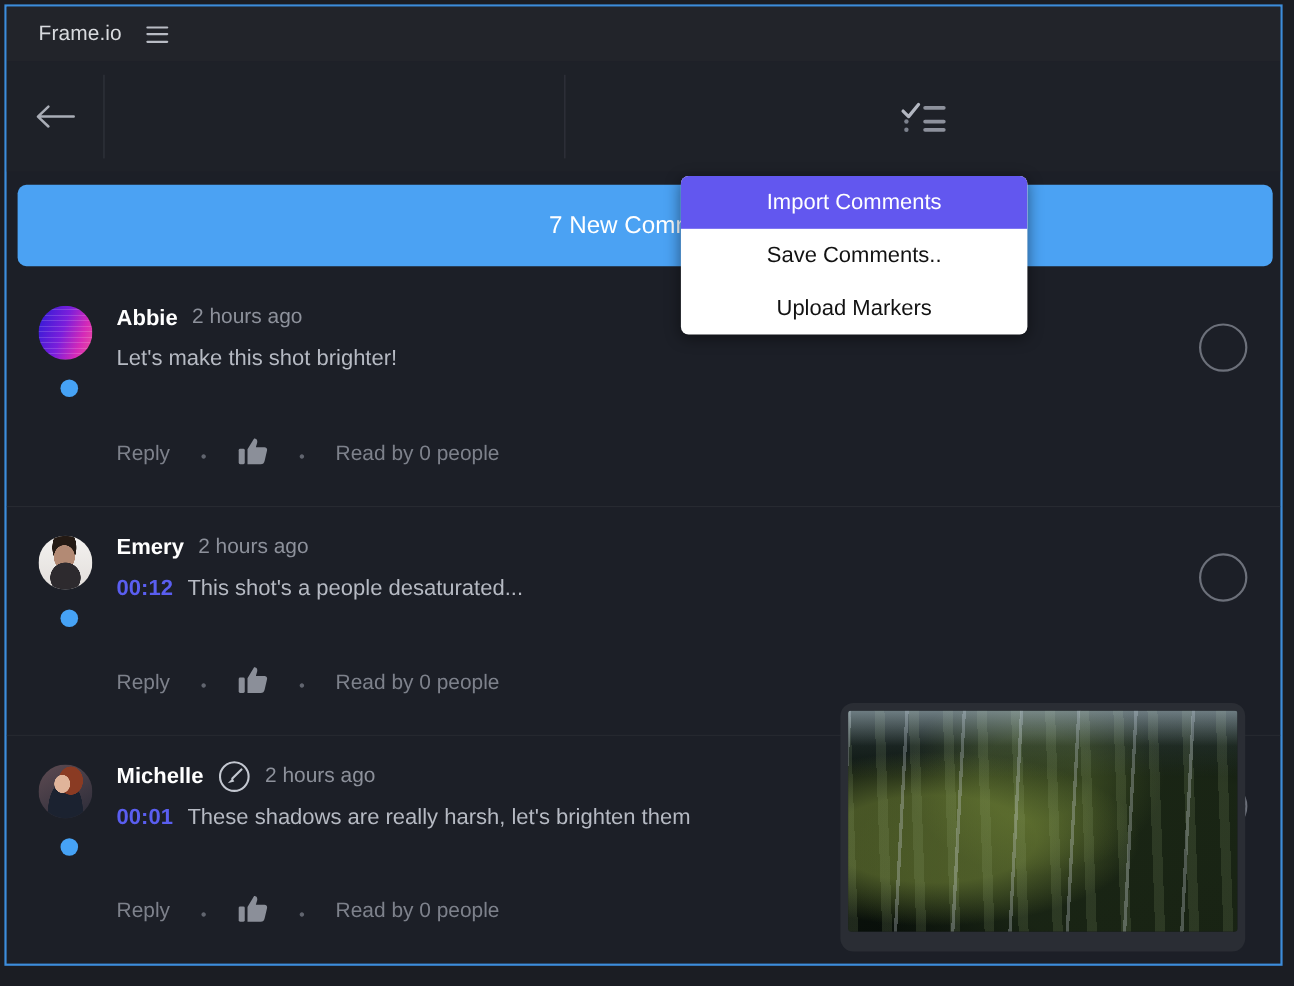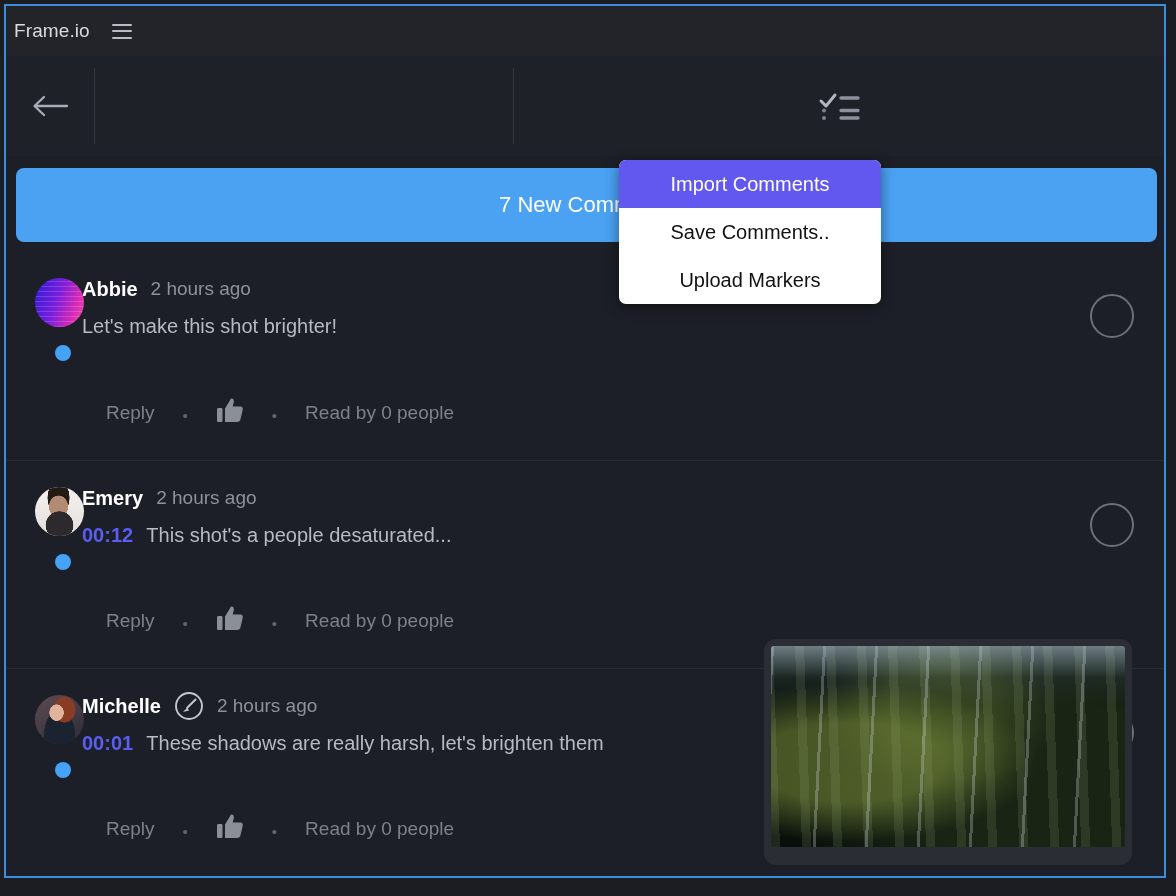--- a/index.html
+++ b/index.html
@@ -19,21 +19,21 @@
     background:#1c1f27;
     overflow:hidden;
   }
 
   
   #title-bar {
     position:absolute; left:0; top:0;
     width:100%; height:50px;
     background:#22242a;
     display:flex; align-items:center;
-    padding-left:8px;
+    padding-left:29px;
   }
   #brand-label {
     color:#d8dade; font-size:19px; letter-spacing:.1px;
   }
   #hamburger-icon {
     margin-left:22px;
     width:20px; height:15px;
     display:flex; flex-direction:column; justify-content:space-between;
     cursor:pointer;
   }
@@ -84,21 +84,21 @@
   .avatar {
     position:absolute; left:29px; top:26px;
     width:49px; height:49px; border-radius:50%;
     overflow:hidden;
   }
   .unread-dot {
     position:absolute; left:49px; top:93px;
     width:16px; height:16px; border-radius:50%;
     background:#46a2f5;
   }
-  .comment-body { margin-left:76px; padding-right:40px; }
+  .comment-body { margin-left:100px; padding-right:40px; }
   .comment-head { display:flex; align-items:center; gap:13px; height:30px; }
   .author-name { color:#ffffff; font-size:20px; font-weight:bold; }
   .brush-icon { width:30px; height:30px; }
   .time-ago { color:#8d919b; font-size:19px; }
   .comment-text {
     margin-top:11px; color:#b6bac3; font-size:20px;
     white-space:nowrap;
   }
   .timecode { color:#5a5ef0; font-weight:bold; margin-right:8px; }
   .comment-actions {
@@ -155,21 +155,21 @@
       radial-gradient(ellipse at 22% 58%, rgba(122,140,58,.55) 0 24%, transparent 48%),
       radial-gradient(ellipse at 48% 30%, rgba(80,98,42,.50) 0 20%, transparent 45%),
       radial-gradient(ellipse at 80% 70%, rgba(28,40,22,.85) 0 40%, transparent 70%),
       linear-gradient(165deg,#0d1610 0%,#0a120c 55%,#060a07 100%);
     background-color:#070c08;
   }
 
   
   #import-menu {
     position:absolute; left:613px; top:154px;
-    width:262px;
+    width:315px;
     background:#ffffff;
     border-radius:7px;
     overflow:hidden;
     box-shadow:0 3px 14px rgba(0,0,0,.45);
   }
   .menu-item {
     height:48px;
     display:flex; align-items:center; justify-content:center;
     font-size:20px; color:#121212;
     cursor:pointer;

